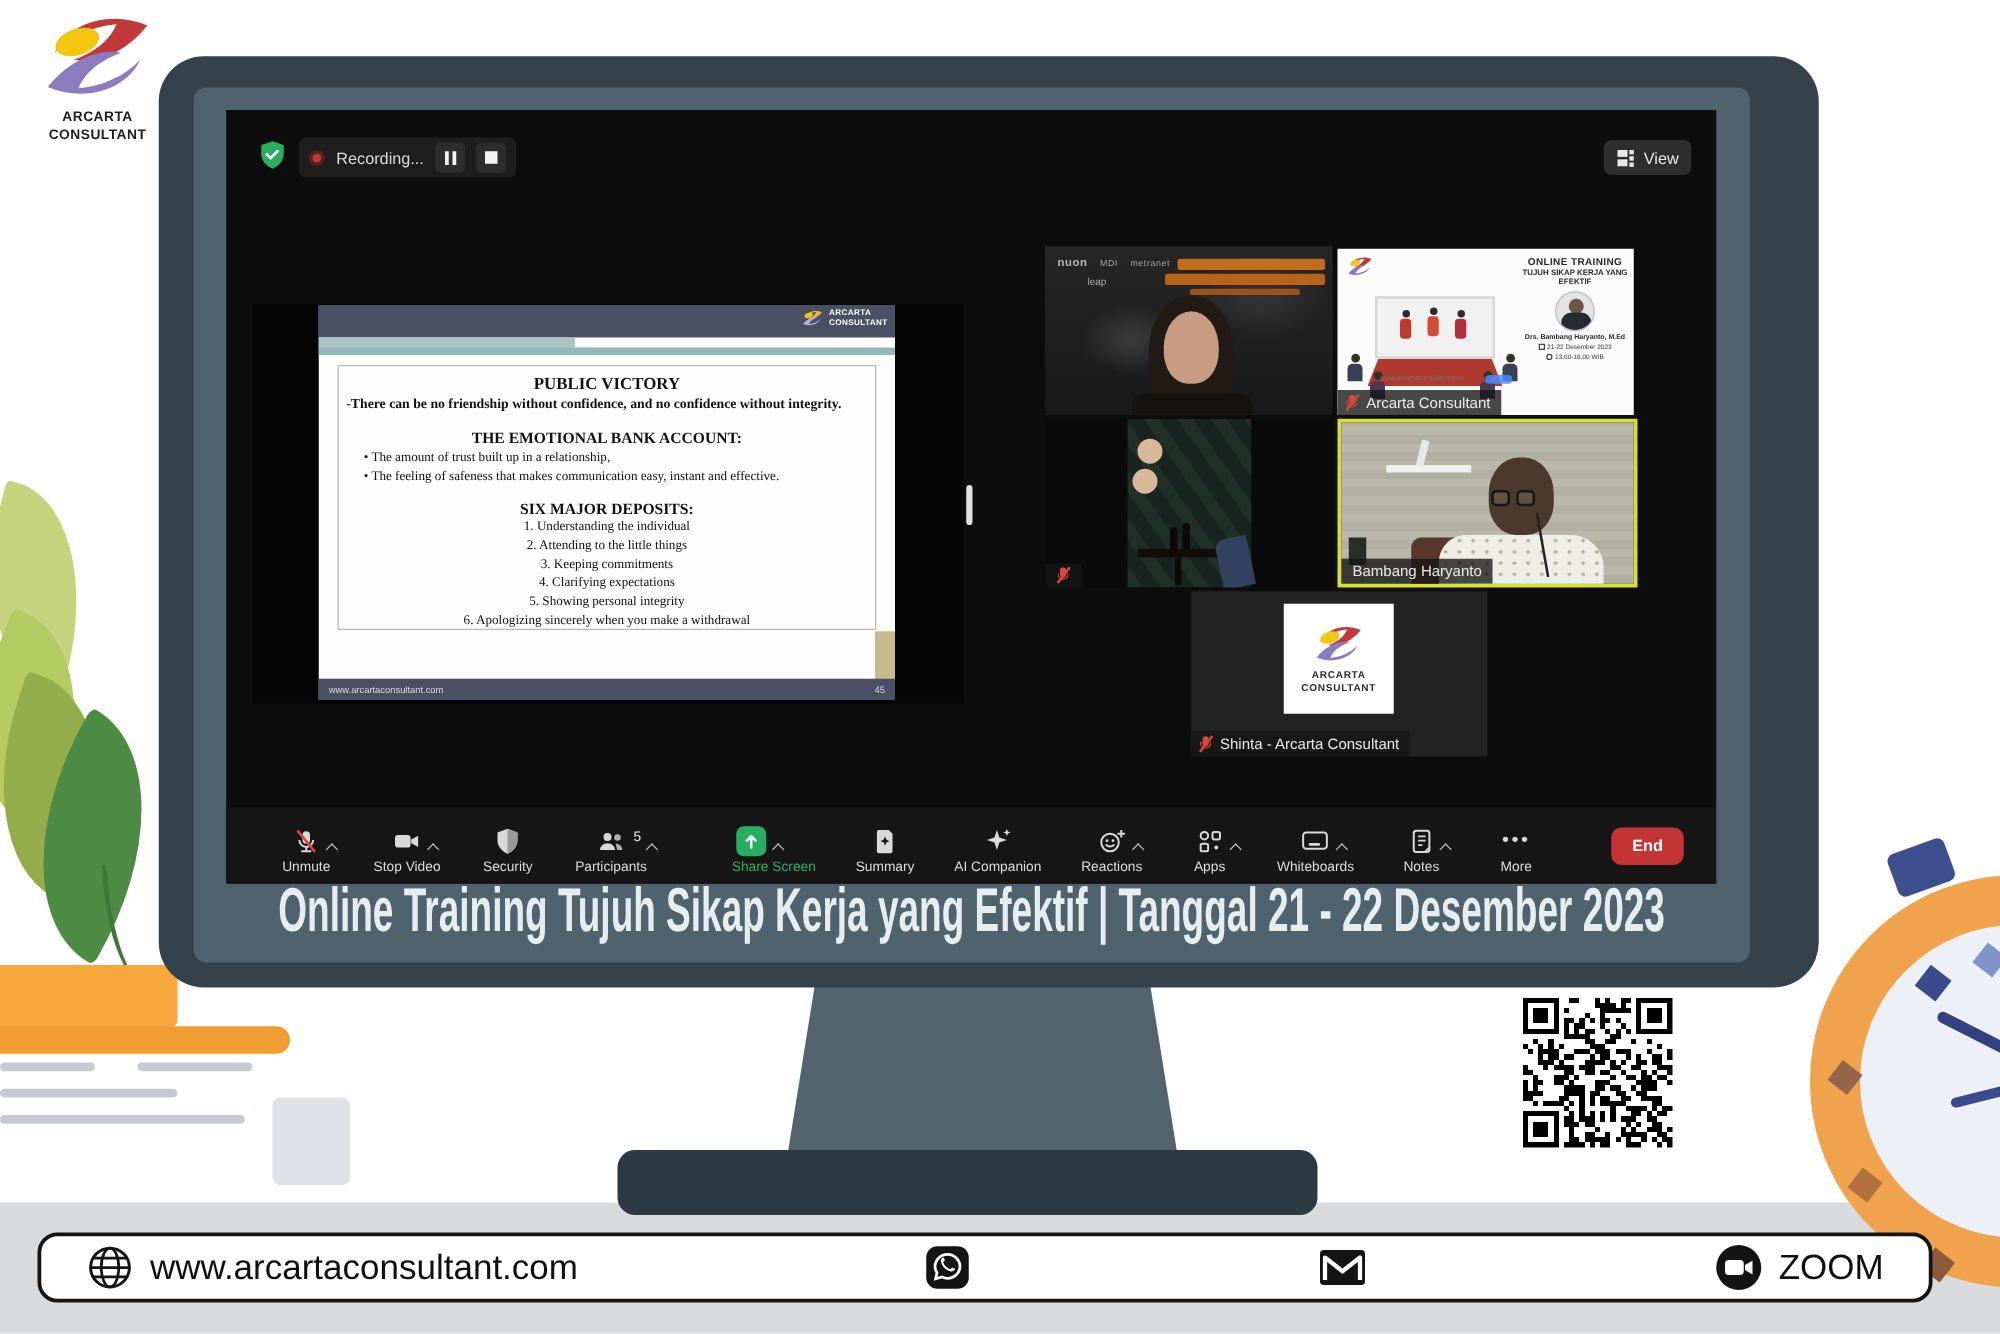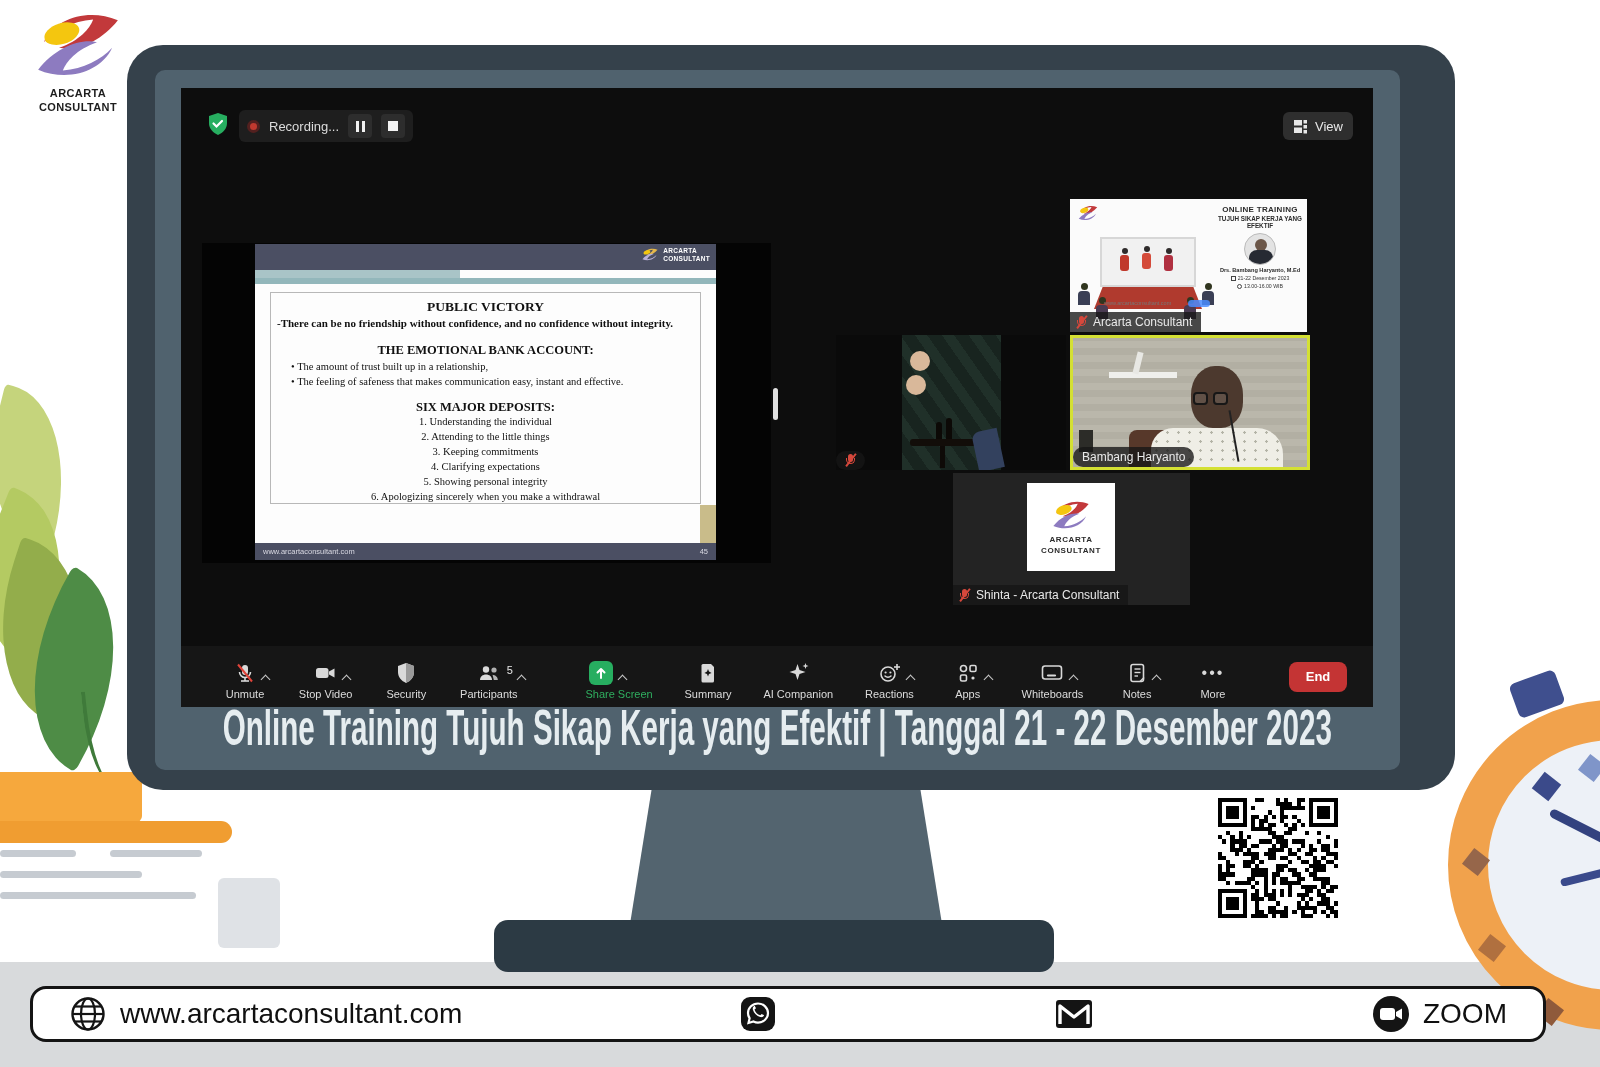--- a/index.html
+++ b/index.html
@@ -77,21 +77,21 @@
      radial-gradient(60px 40px at 30% 55%,#3c3c3c,transparent 70%),
      radial-gradient(80px 50px at 75% 30%,#343434,transparent 70%),
      linear-gradient(#262626,#191919);}
   #tile2{left:889px;top:111px;width:237px;height:133px;background:#fbfbfb;}
   #tile3{left:655px;top:247px;width:230px;height:135px;background:#0a0a0a;}
   #tile4{left:889px;top:247px;width:240px;height:135px;border:3px solid #d4e033;
      background:repeating-linear-gradient(0deg,#b2afa3 0 7px,#bab7ab 7px 14px);}
   #tile5{left:772px;top:385px;width:237px;height:132px;background:#232323;}
   .chip{position:absolute;left:0;bottom:0;background:rgba(22,22,22,.78);color:#e9e9e9;
         font-size:12px;padding:3px 9px 3px 6px;display:flex;align-items:center;gap:6px;white-space:nowrap;}
-  .chip-plain{padding:3px 9px;border-radius:10px;}
+  .chip-plain{padding:3px 9px;}
   
   .wm-row{position:absolute;left:10px;top:8px;display:flex;gap:10px;align-items:baseline;opacity:.85;}
   .wm{color:#cfcfcf;font-size:9px;font-weight:bold;letter-spacing:.5px;}
   .wm-small{font-size:7px;font-weight:normal;color:#bdbdbd;}
   #wm-leap{position:absolute;left:34px;top:24px;color:#c8c8c8;font-size:8px;opacity:.8;}
   .orange-line{position:absolute;background:#d2761f;border-radius:2px;opacity:.9;}
   #ol1{right:6px;top:10px;width:118px;height:9px;}
   #ol2{right:6px;top:22px;width:128px;height:9px;background:#c96a1a;}
   #ol3{right:26px;top:34px;width:88px;height:5px;background:#a85815;}
   #t1-hair{position:absolute;left:83px;top:40px;width:68px;height:92px;background:#211a15;border-radius:48% 48% 30% 30%;}
@@ -281,20 +281,34 @@
         </div>
         <div class="abs" id="tanblock"></div>
         <div class="abs" id="slide-footer">
           <span>www.arcartaconsultant.com</span>
           <span>45</span>
         </div>
       </div>
     </div>
     <div class="abs" id="divider-handle"></div>
 
+    <div class="tile" id="tile1">
+      <div class="wm-row">
+        <span class="wm">nuon</span>
+        <span class="wm wm-small">MDI</span>
+        <span class="wm wm-small">metranet</span>
+      </div>
+      <div id="wm-leap">leap</div>
+      <div class="orange-line" id="ol1"></div>
+      <div class="orange-line" id="ol2"></div>
+      <div class="orange-line" id="ol3"></div>
+      <div id="t1-hair"></div>
+      <div id="t1-face"></div>
+      <div id="t1-body"></div>
+    </div>
 
     <div class="tile" id="tile2">
       <svg class="abs" style="left:7px;top:5px;" width="22" height="18" viewBox="0 0 100 78">
         <path d="M14 36 C 26 10, 62 0, 92 13 C 74 36, 48 46, 30 42 C 52 34, 62 22, 66 12 C 44 14, 26 23, 14 36 Z" fill="#c2393b"></path>
         <ellipse cx="33" cy="27" rx="19" ry="11" fill="#f4c60f" transform="rotate(-18 33 27)"></ellipse>
         <path d="M86 42 C 74 68, 38 78, 8 65 C 26 42, 52 32, 70 36 C 48 44, 38 56, 34 66 C 56 64, 74 55, 86 42 Z" fill="#8d7bc0"></path>
       </svg>
       <div class="poster-screen">
         <div class="fig" style="left:18px;top:16px;background:#c0392b;"></div>
         <div class="fig" style="left:40px;top:14px;background:#d44b3a;"></div>

